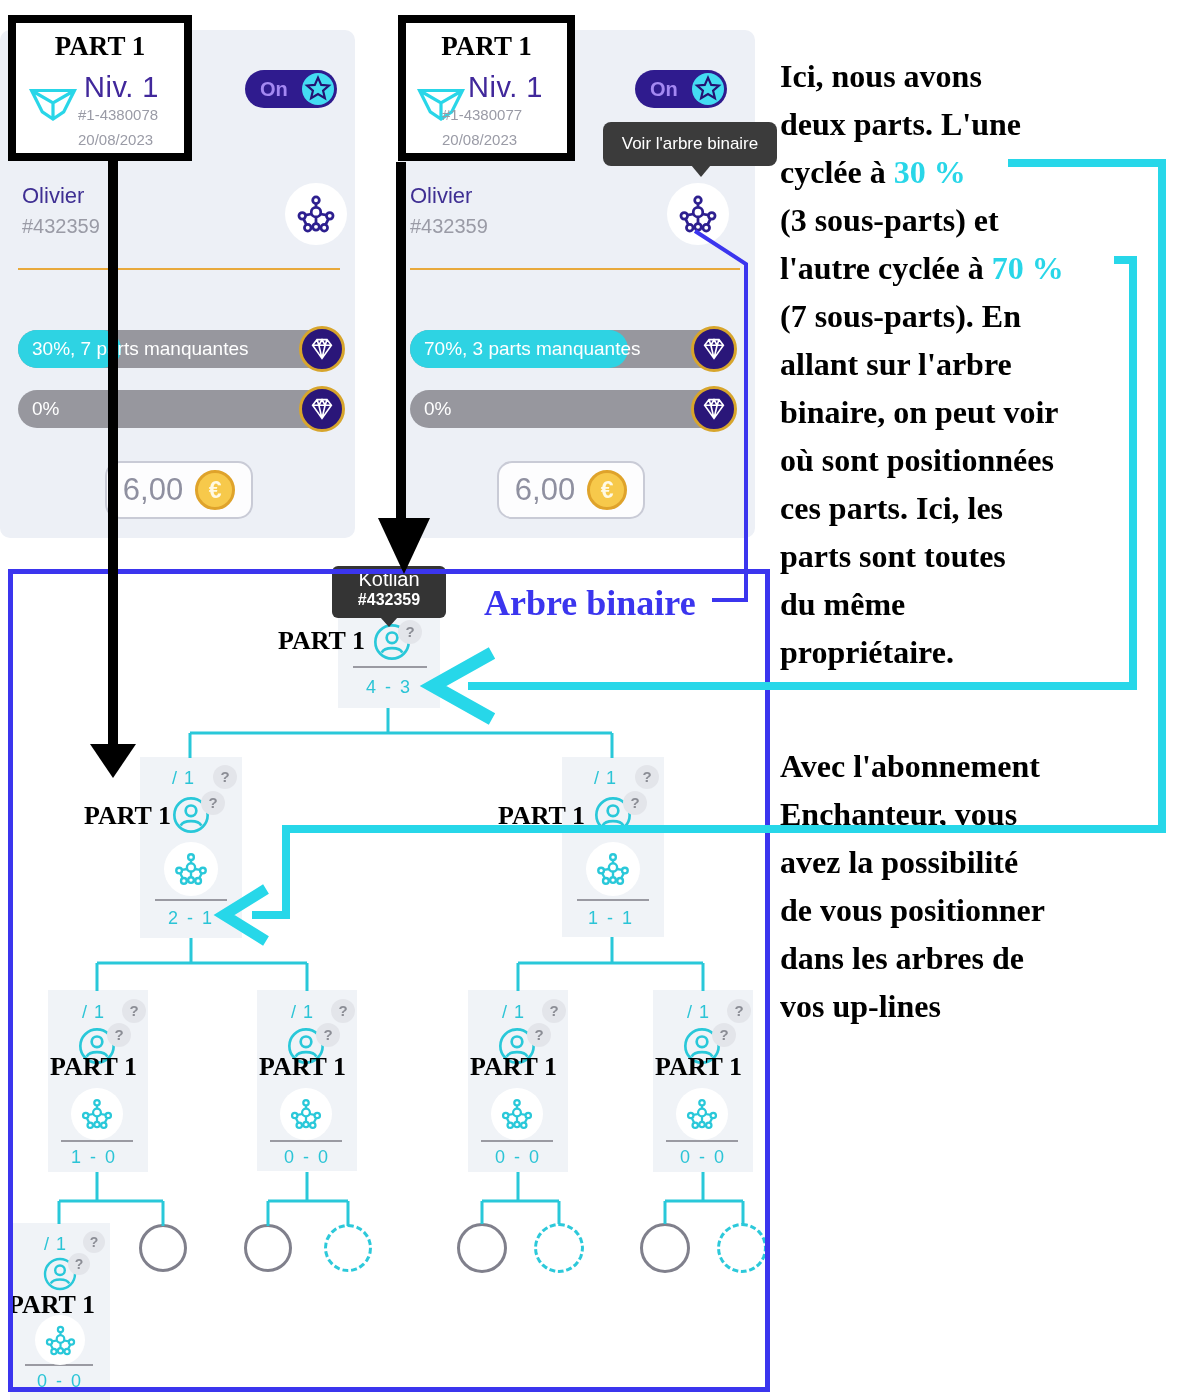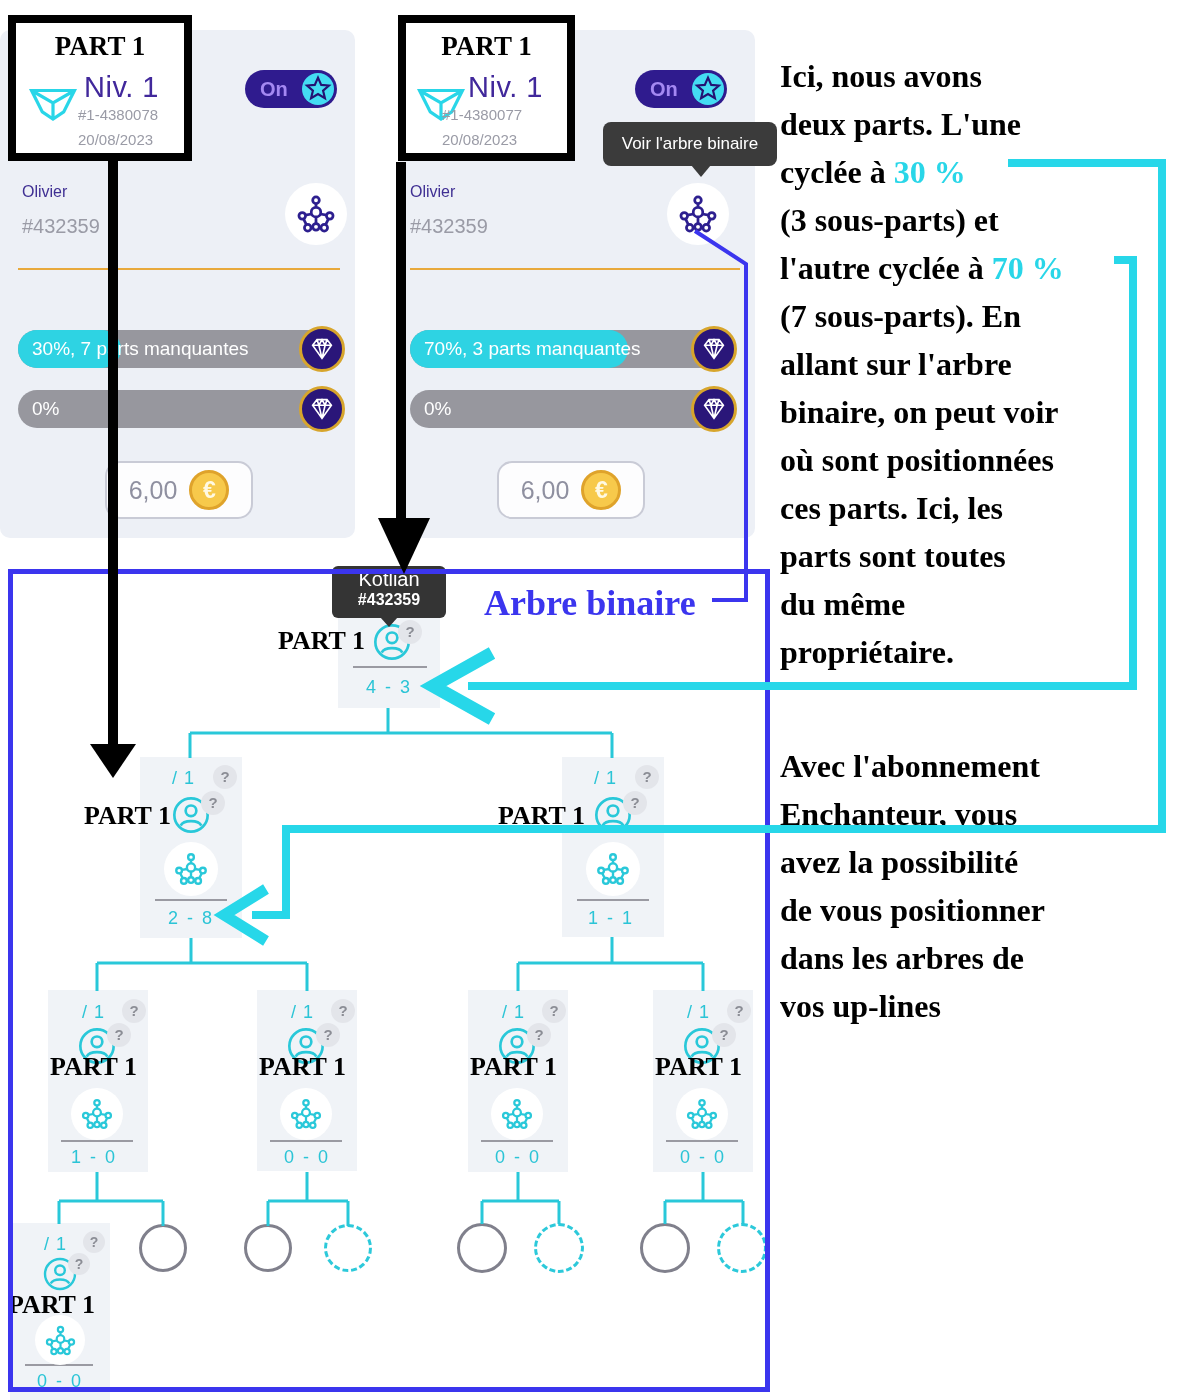--- a/index.html
+++ b/index.html
@@ -13,33 +13,33 @@
   .mcard { position:absolute; top:30px; width:355px; height:508px; background:#edf0f6; border-radius:10px; }
   .blackbox { position:absolute; top:15px; height:146px; background:#ffffff; border:8px solid #000; z-index:20; }
   .bb-title { position:absolute; top:8px; left:0; width:100%; text-align:center;
     font-family:"Liberation Serif", serif; font-weight:bold; font-size:27px; color:#000; }
   .niv { position:absolute; font-size:29px; font-weight:500; color:#41289b; letter-spacing:0.5px; }
   .sid { position:absolute; font-size:15px; color:#9a9ba6; }
   .envelope { position:absolute; width:50px; height:44px; }
   .toggle { position:absolute; width:92px; height:38px; background:#2f1b8e; border-radius:19px; z-index:6; }
   .toggle .on { position:absolute; left:15px; top:8px; font-size:20px; font-weight:bold; color:#a488f2; }
   .starcirc { position:absolute; right:3px; top:3px; width:32px; height:32px; border-radius:50%; background:#44dcf2; }
-  .owner { position:absolute; font-size:16px; font-weight:500; color:#3f2f93; }
+  .owner { position:absolute; font-size:22px; font-weight:500; color:#3f2f93; }
   .ownerid { position:absolute; font-size:20px; color:#9a9ba6; }
   .netcircle { position:absolute; width:62px; height:62px; background:#ffffff; border-radius:50%;
     display:flex; align-items:center; justify-content:center; }
   .odivider { position:absolute; height:2px; background:#e8a93c; }
   .bar { position:absolute; width:312px; height:38px; background:#97979e; border-radius:19px; }
   .bar .fill { position:absolute; left:0; top:0; height:38px; background:#2ed3e3; border-radius:19px; }
   .bar .blabel { position:absolute; left:14px; top:0; line-height:38px; font-size:19px; color:#ffffff; white-space:nowrap; }
   .diamond { position:absolute; width:46px; height:46px; border-radius:50%; background:#2a1679;
     border:3px solid #d7a52c; display:flex; align-items:center; justify-content:center; z-index:3; }
   .amountbtn { position:absolute; width:148px; height:58px; background:#fdfdfe; border:2px solid #c9cbd6;
     border-radius:15px; display:flex; align-items:center; justify-content:center; gap:12px; }
-  .amountbtn .amt { font-size:25px; color:#8f90a0; }
+  .amountbtn .amt { font-size:31px; color:#8f90a0; }
   .coin { width:40px; height:40px; border-radius:50%; background:#f7c94b; border:3px solid #dfa32b;
     color:rgba(255,252,235,0.95); font-size:23px; font-weight:bold; display:flex; align-items:center; justify-content:center; }
   .tooltip { position:absolute; background:#3b3b3b; border-radius:8px; color:#fff; z-index:15;
     display:flex; align-items:center; justify-content:center; font-size:17px; }
   .tooltip .caret { position:absolute; bottom:-11px; width:0; height:0;
     border-left:10px solid transparent; border-right:10px solid transparent; border-top:12px solid #3b3b3b; }
 
   
   .annot { position:absolute; font-family:"Liberation Serif", serif; font-weight:bold;
     font-size:32px; line-height:48px; color:#000; z-index:10; white-space:nowrap; }
@@ -252,21 +252,21 @@
         <circle cx="12" cy="11" r="2.6"></circle>
         <circle cx="4.5" cy="13" r="1.8"></circle>
         <circle cx="19.5" cy="13" r="1.8"></circle>
         <circle cx="7.5" cy="19.5" r="1.8"></circle>
         <circle cx="12" cy="19" r="1.8"></circle>
         <circle cx="16.5" cy="19.5" r="1.8"></circle>
       <path d="M12 6.3 V8.4 M12 13.6 V17.2 M9.6 12 L6.2 12.6 M14.4 12 L17.8 12.6 M5.2 14.7 L6.8 17.9 M18.8 14.7 L17.2 17.9"></path>
     </svg>
   </div>
   <div class="ndiv" style="left:155px; top:899px; width:72px;"></div>
-  <div class="count" style="left:140px; top:908px; width:102px;">2 - 8</div>
+  <div class="count" style="left:140px; top:908px; width:102px;">2 - 1</div>
 
   <div class="tnode" style="left:562px; top:757px; width:102px; height:180px;"></div>
   <div class="cap" style="left:594px; top:768px;">/ 1</div>
   <div class="qbadge" style="left:635px; top:765px;">?</div>
   <div class="qbadge" style="left:623px; top:791px;">?</div>
   <svg class="uicon" style="left:593px; top:795px;" width="40" height="40" viewBox="0 0 24 24" fill="none" stroke="#29c8d9" stroke-width="1.6">
     <circle cx="12" cy="12" r="10"></circle>
       <circle cx="12" cy="9.5" r="3.2"></circle>
       <path d="M5.8 18.4 C7.5 14.8 16.5 14.8 18.2 18.4"></path>
   </svg>

